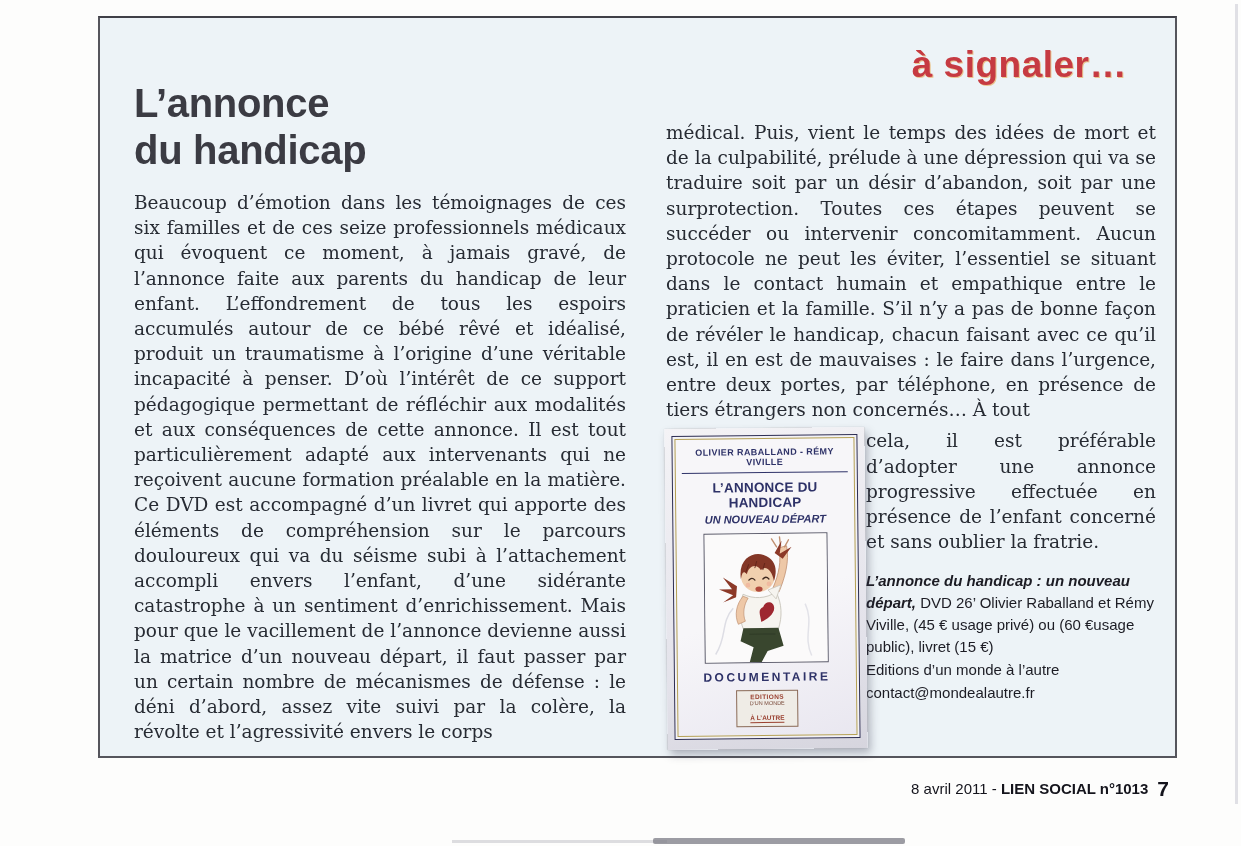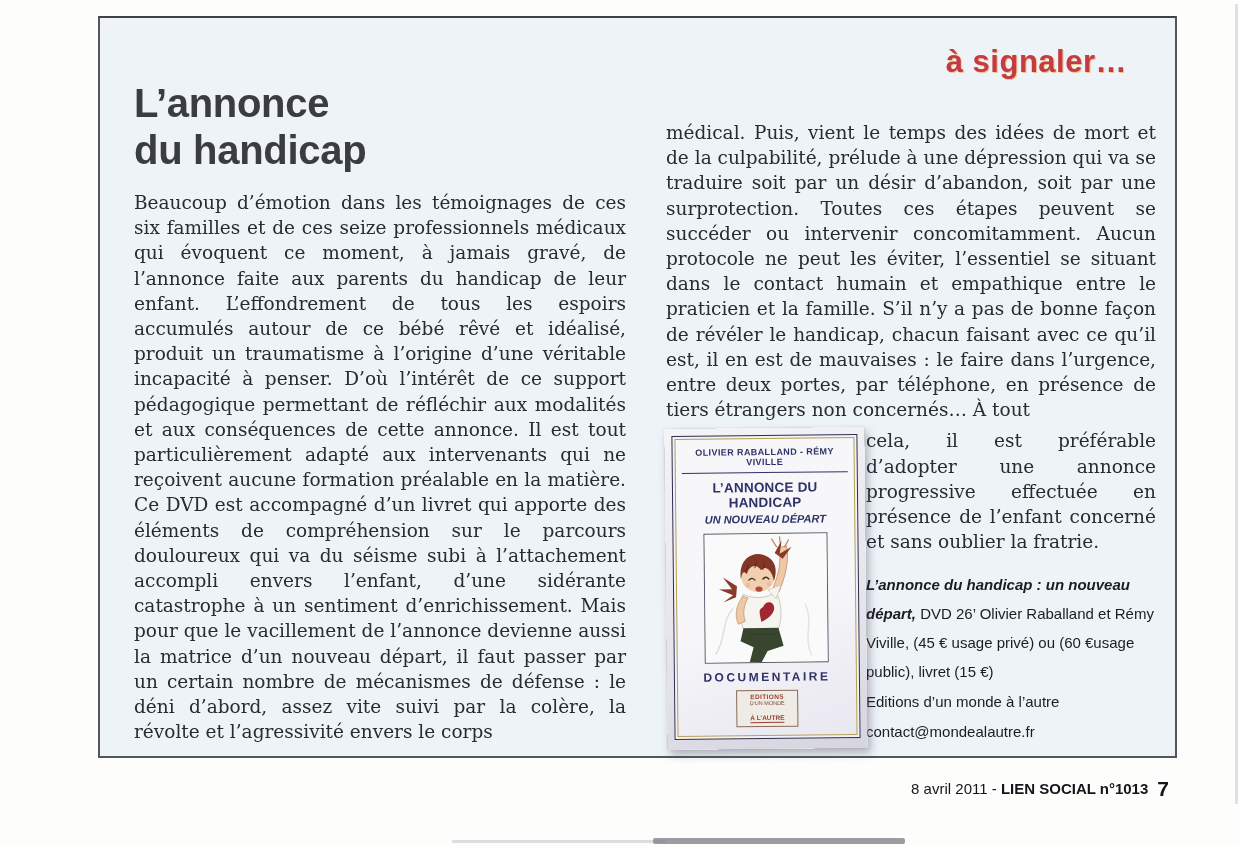--- a/index.html
+++ b/index.html
@@ -3,21 +3,21 @@
 <meta charset="utf-8">
 <style>
   html,body{margin:0;padding:0;}
   body{font-family:"Liberation Sans",sans-serif;background:#ffffff;}
   .scan{position:relative;width:1241px;height:846px;background:#fdfdfc;overflow:hidden;}
 
   
   .page-panel{position:absolute;left:98px;top:16px;width:1079px;height:742px;
     background:#edf3f7;border:2px solid #55555c;border-top-color:#404047;box-sizing:border-box;}
 
-  .section-label{position:absolute;top:26px;right:48px;font-size:31px;font-weight:bold;
+  .section-label{position:absolute;top:26px;right:48px;font-size:37px;font-weight:bold;
     color:#c63a42;letter-spacing:0.5px;
     text-shadow:1px 1px 0 rgba(232,158,60,0.55);}
 
   .article-title{position:absolute;left:34px;top:62px;width:480px;font-weight:bold;
     font-size:40px;line-height:47px;color:#3b3b43;letter-spacing:-0.3px;}
 
   .serif{font-family:"DejaVu Serif","Liberation Serif",serif;font-size:18.5px;
     line-height:25.2px;color:#272b33;text-align:justify;}
 
   .left-col{position:absolute;left:34px;top:172px;width:492px;}
@@ -41,21 +41,21 @@
     background:#fbfafa;overflow:hidden;}
   .cover-genre{font-size:12px;font-weight:bold;color:#2e3268;letter-spacing:2.5px;margin-top:2px;}
   .publisher-logo{margin:6px auto 2px auto;width:58px;border:1px solid #8a6a58;
     background:#efece6;padding:2px 1px;line-height:1.1;}
   .publisher-logo .pl1{font-size:6.5px;font-weight:bold;color:#9a4030;letter-spacing:0.4px;}
   .publisher-logo .pl2{font-size:5.5px;color:#7a4a3a;}
   .publisher-logo .pl3{font-size:6.5px;font-weight:bold;color:#9a4030;border-bottom:1px solid #9a4030;
     display:inline-block;padding-bottom:1px;}
 
   
-  .caption{margin-top:16px;font-size:15px;line-height:29px;color:#1c1c24;text-align:left;}
+  .caption{margin-top:16px;font-size:15px;line-height:22px;color:#1c1c24;text-align:left;}
   .caption .cap-title{font-weight:bold;font-style:italic;}
   .caption .cap-line{margin-top:1px;}
 
   
   .footer{position:absolute;top:777px;right:72px;color:#14141c;font-size:15px;white-space:nowrap;}
   .footer .journal{font-weight:bold;}
   .footer .pagenum{font-weight:bold;font-size:21px;margin-left:9px;vertical-align:-2px;}
 
   
   .artifact-bottom-light{position:absolute;left:452px;top:840px;width:215px;height:3px;background:#c3c3c8;opacity:0.55;}

